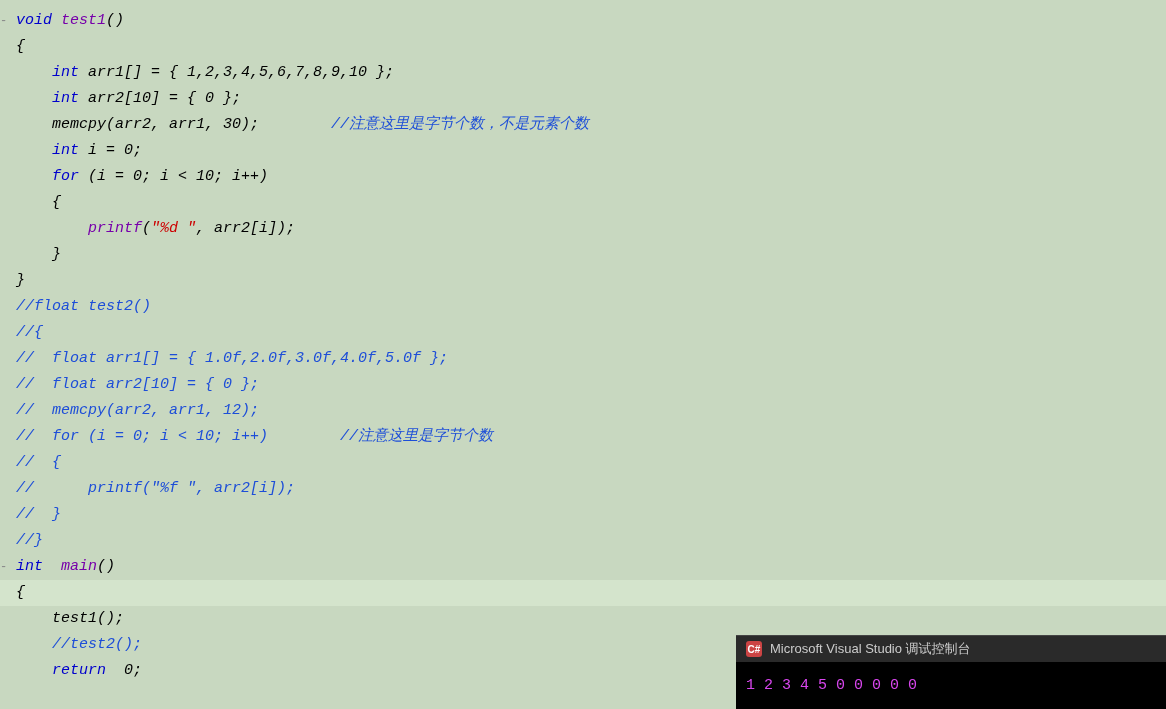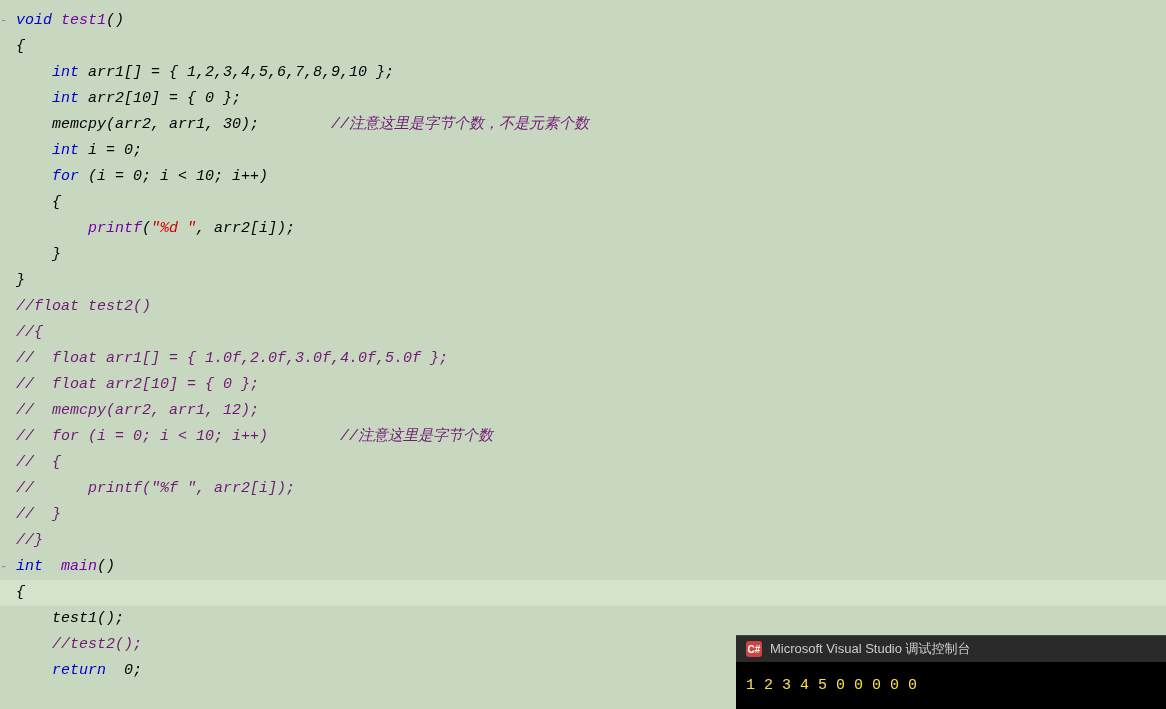--- a/index.html
+++ b/index.html
@@ -42,21 +42,21 @@
     }
     .code-content {
       flex: 1;
       padding-left: 4px;
       font-style: italic;
     }
     
     .kw { color: #0000cc; font-weight: normal; } 
     .fn { color: #7700aa; } 
     .str { color: #cc0000; } 
-    .comment { color: #701a75; } 
+    .comment { color: #1d4ed8; } 
     .plain { color: #000000; }
 
     
     .debug-console {
       position: absolute;
       bottom: 0;
       right: 0;
       width: 430px;
       background: #111;
       border-top: 1px solid #444;
@@ -78,21 +78,21 @@
       border-radius: 3px;
       display: inline-flex;
       align-items: center;
       justify-content: center;
       color: white;
       font-size: 10px;
       font-weight: bold;
     }
     .debug-output {
       background: #000000;
-      color: #fde047;
+      color: #d946ef;
       padding: 15px 10px;
       font-family: 'Courier New', monospace;
       font-size: 15px;
       min-height: 28px;
       display: flex;
       align-items: center;
     }
   </style>
 </head>
 <body>

